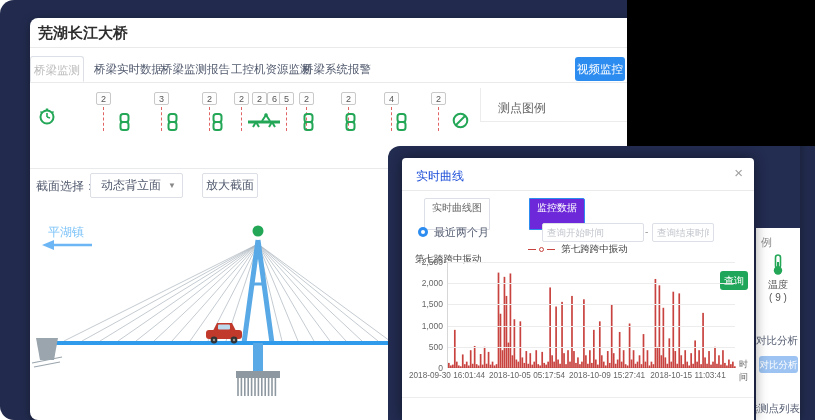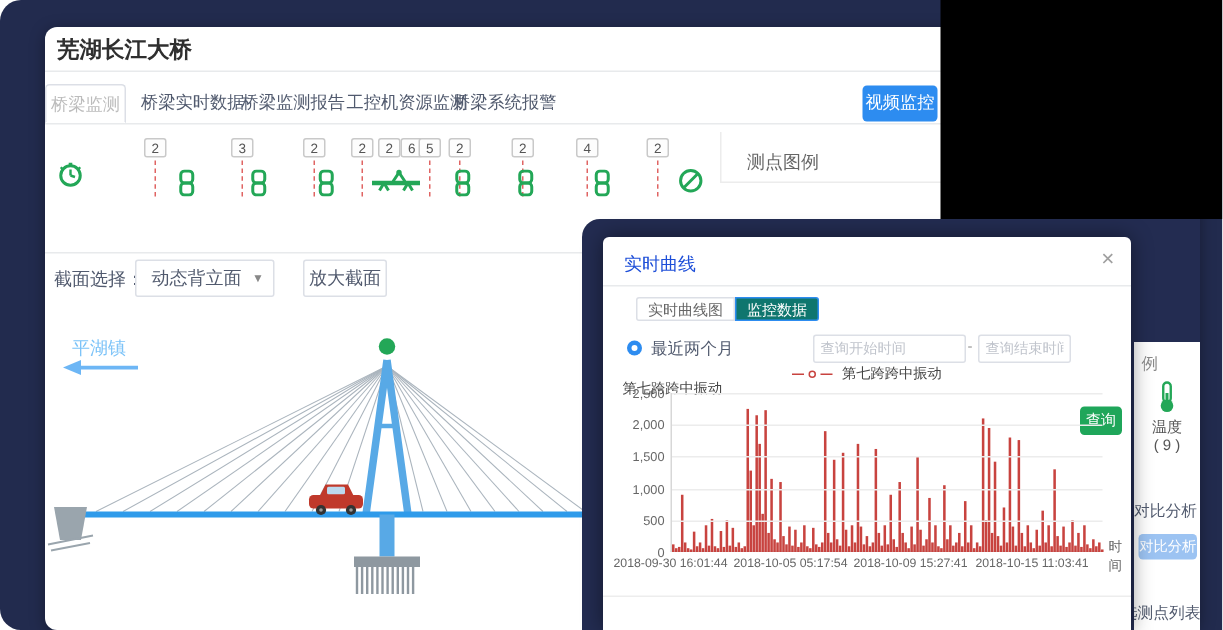--- a/index.html
+++ b/index.html
@@ -50,24 +50,24 @@
            font-size:9.5px;text-align:center;line-height:17px;border-radius:3px;cursor:pointer;white-space:nowrap;overflow:hidden;}
   .list-head{position:absolute;left:0;top:174px;width:44px;font-size:10.5px;color:#515a6e;white-space:nowrap;
              overflow:hidden;direction:rtl;text-align:left;}
   .modal{position:absolute;left:402px;top:158px;width:352px;height:262px;background:#fff;z-index:5;
          border-radius:4px 4px 0 0;box-shadow:0 0 14px rgba(0,0,0,.45);}
   .m-title{position:absolute;left:14px;top:10px;font-size:12px;color:#1d4ed8;}
   .m-close{position:absolute;right:11px;top:6px;font-size:15px;color:#a0a0a0;cursor:pointer;}
   .m-div{position:absolute;left:0;right:0;top:32px;border-top:1px solid #e8eaec;}
   .m-foot-div{position:absolute;left:0;right:0;top:239px;border-top:1px solid #ededed;}
   .m-tabs{position:absolute;left:22px;top:40px;height:20px;display:flex;}
-  .m-tab{height:16px;line-height:18px;font-size:10px;padding:0 7px;border:1px solid #dcdfe6;color:#666;
+  .m-tab{height:32px;line-height:18px;font-size:10px;padding:0 7px;border:1px solid #dcdfe6;color:#666;
          background:#fff;cursor:pointer;white-space:nowrap;}
   .m-tab:first-child{border-radius:2px 0 0 2px;}
-  .m-tab.active{background:#0f766e;border-color:#2d8cf0;color:#fff;border-radius:0 2px 2px 0;}
+  .m-tab.active{background:#6d28d9;border-color:#2d8cf0;color:#fff;border-radius:0 2px 2px 0;margin-left:39px;}
   .radio{position:absolute;left:16px;top:69px;width:10px;height:10px;border-radius:50%;background:#2d8cf0;cursor:pointer;}
   .radio::after{content:"";position:absolute;left:3px;top:3px;width:4px;height:4px;border-radius:50%;background:#fff;}
   .radio-lb{position:absolute;left:32px;top:67px;font-size:11px;color:#515a6e;}
   .q-input{position:absolute;top:65px;height:19px;border:1px solid #dcdfe6;border-radius:2px;font-size:9.5px;
            padding:0 4px;color:#555;outline:none;font-family:"Liberation Sans",sans-serif;}
   .q-input::placeholder{color:#c0c4cc;}
   .q-sep{position:absolute;left:243px;top:68px;font-size:10px;color:#999;}
   .q-btn{position:absolute;left:318px;top:65px;width:28px;height:19px;background:#1fa65a;color:#fff;
          font-size:10px;text-align:center;line-height:19px;border-radius:3px;cursor:pointer;margin-top:48px;}
   .lg-row{position:absolute;left:0;top:85px;width:100%;display:flex;justify-content:center;align-items:center;gap:3px;}

